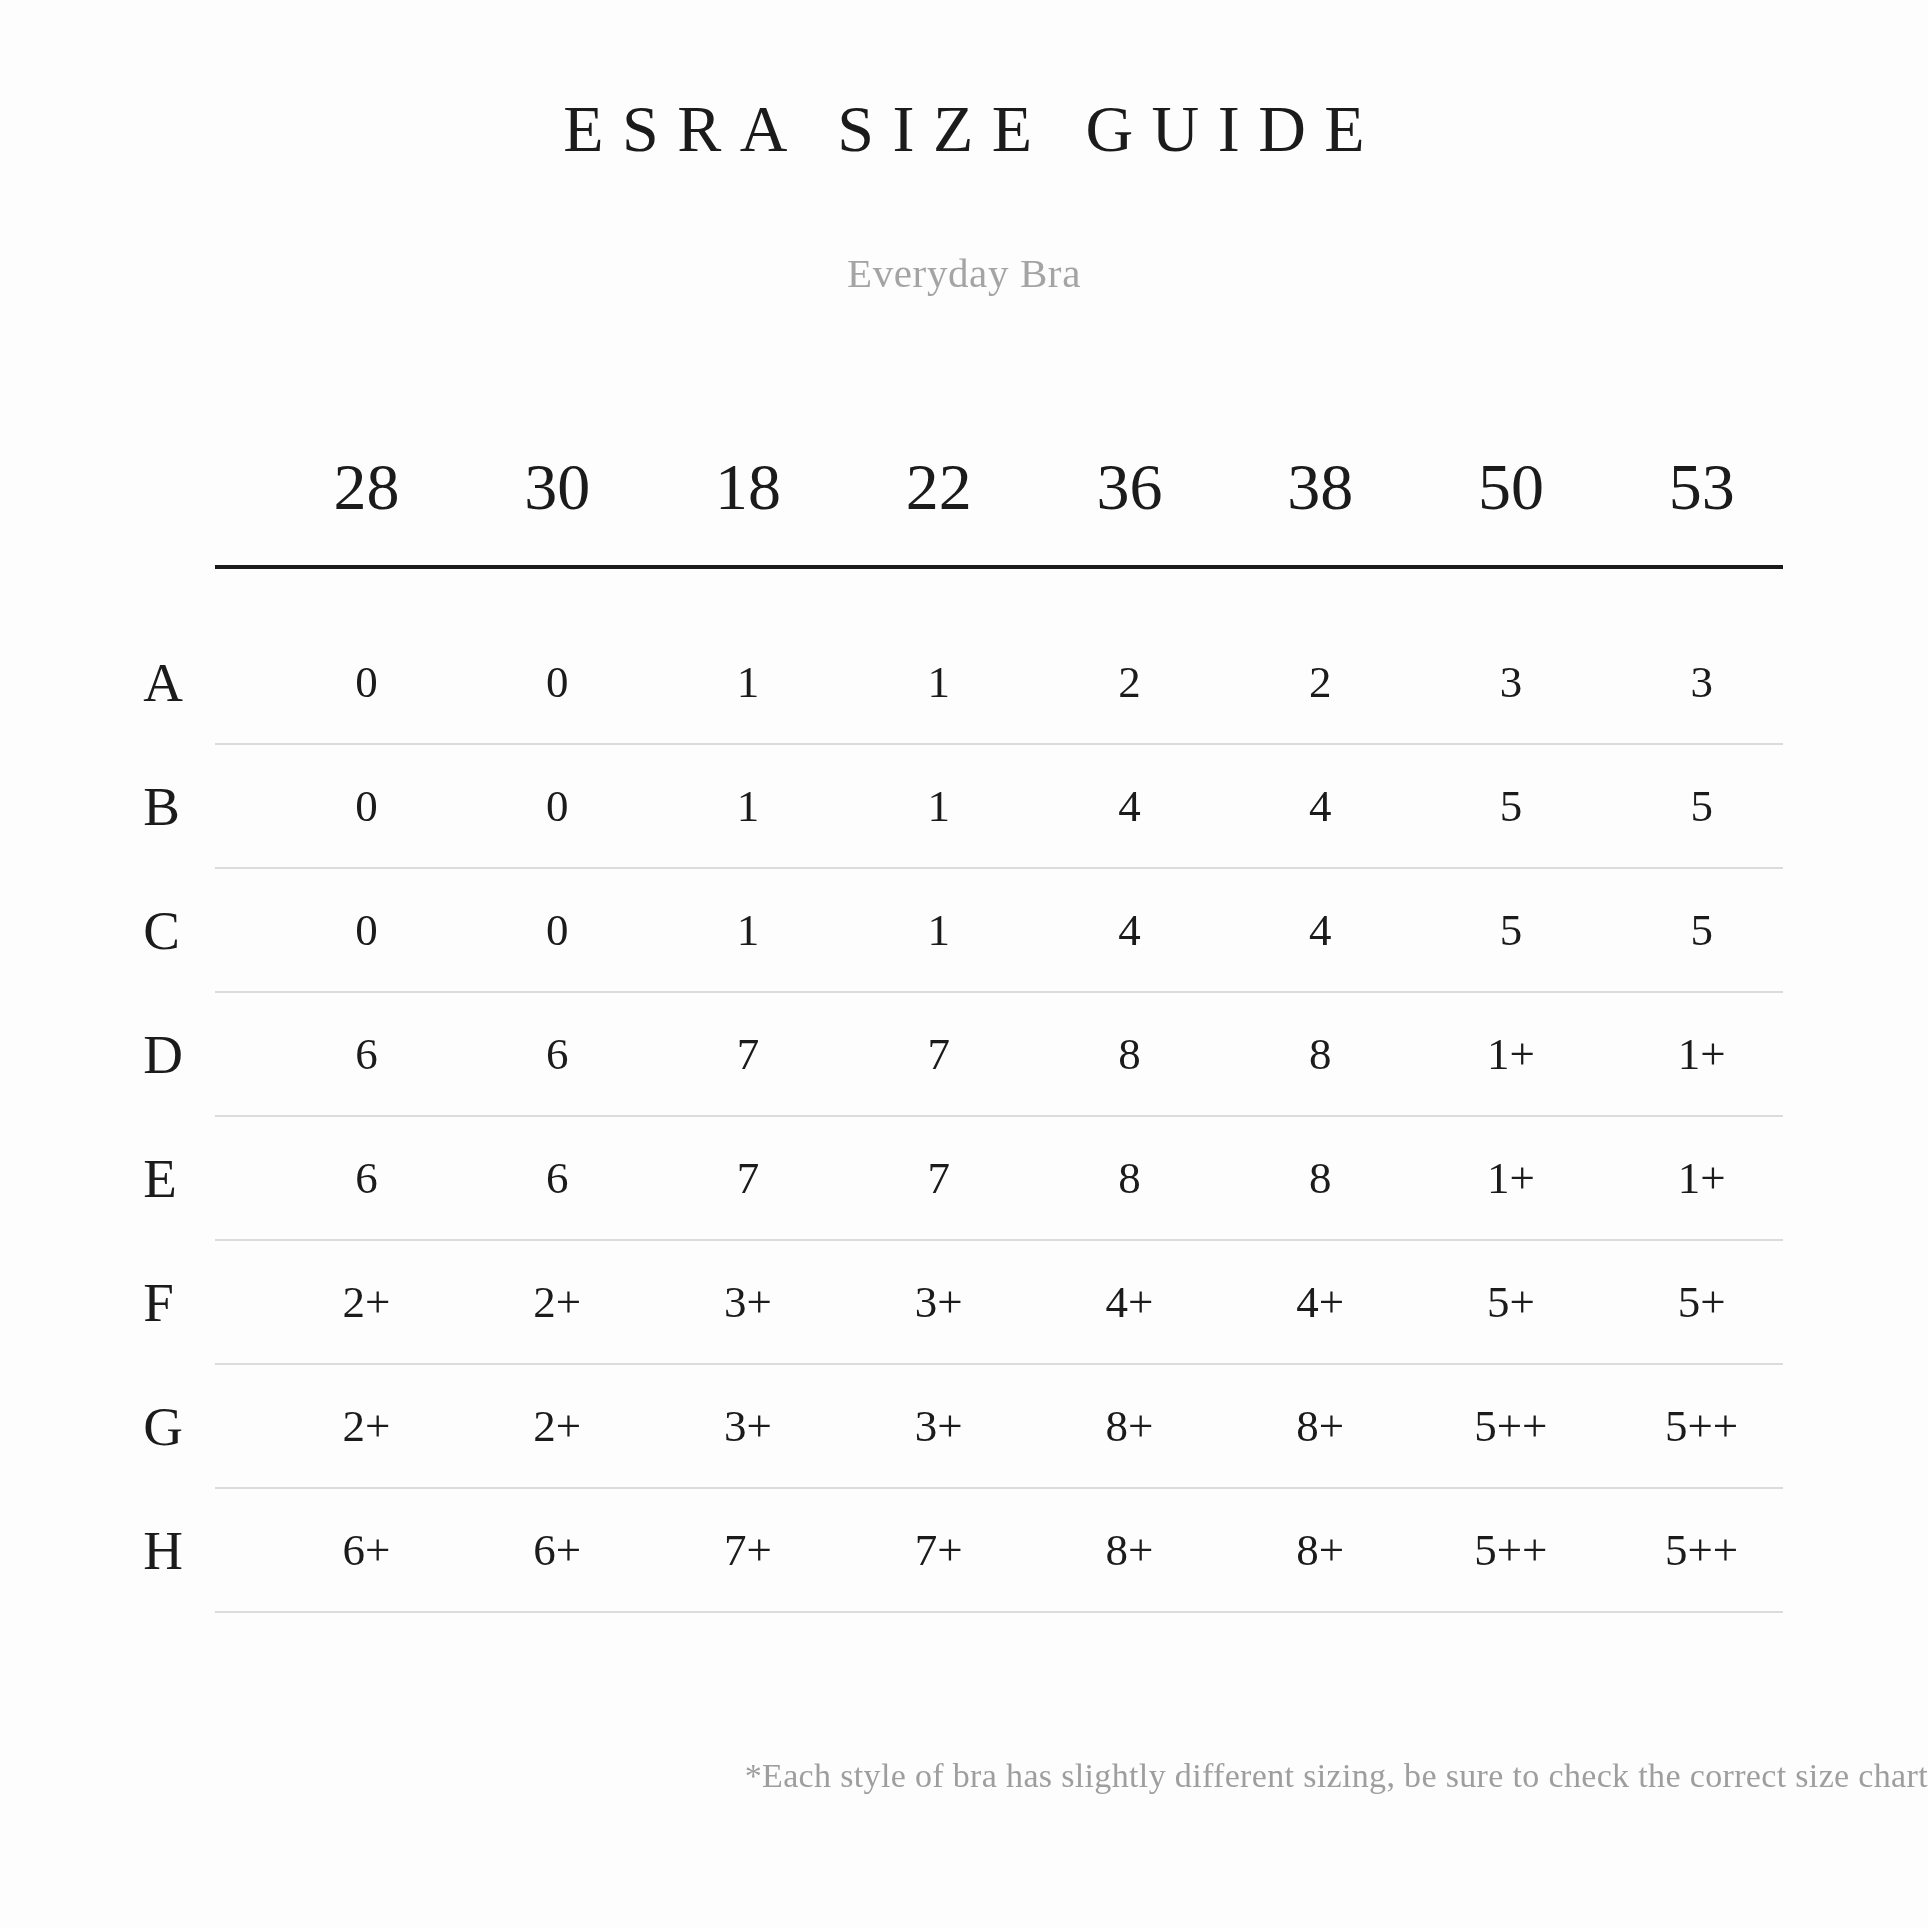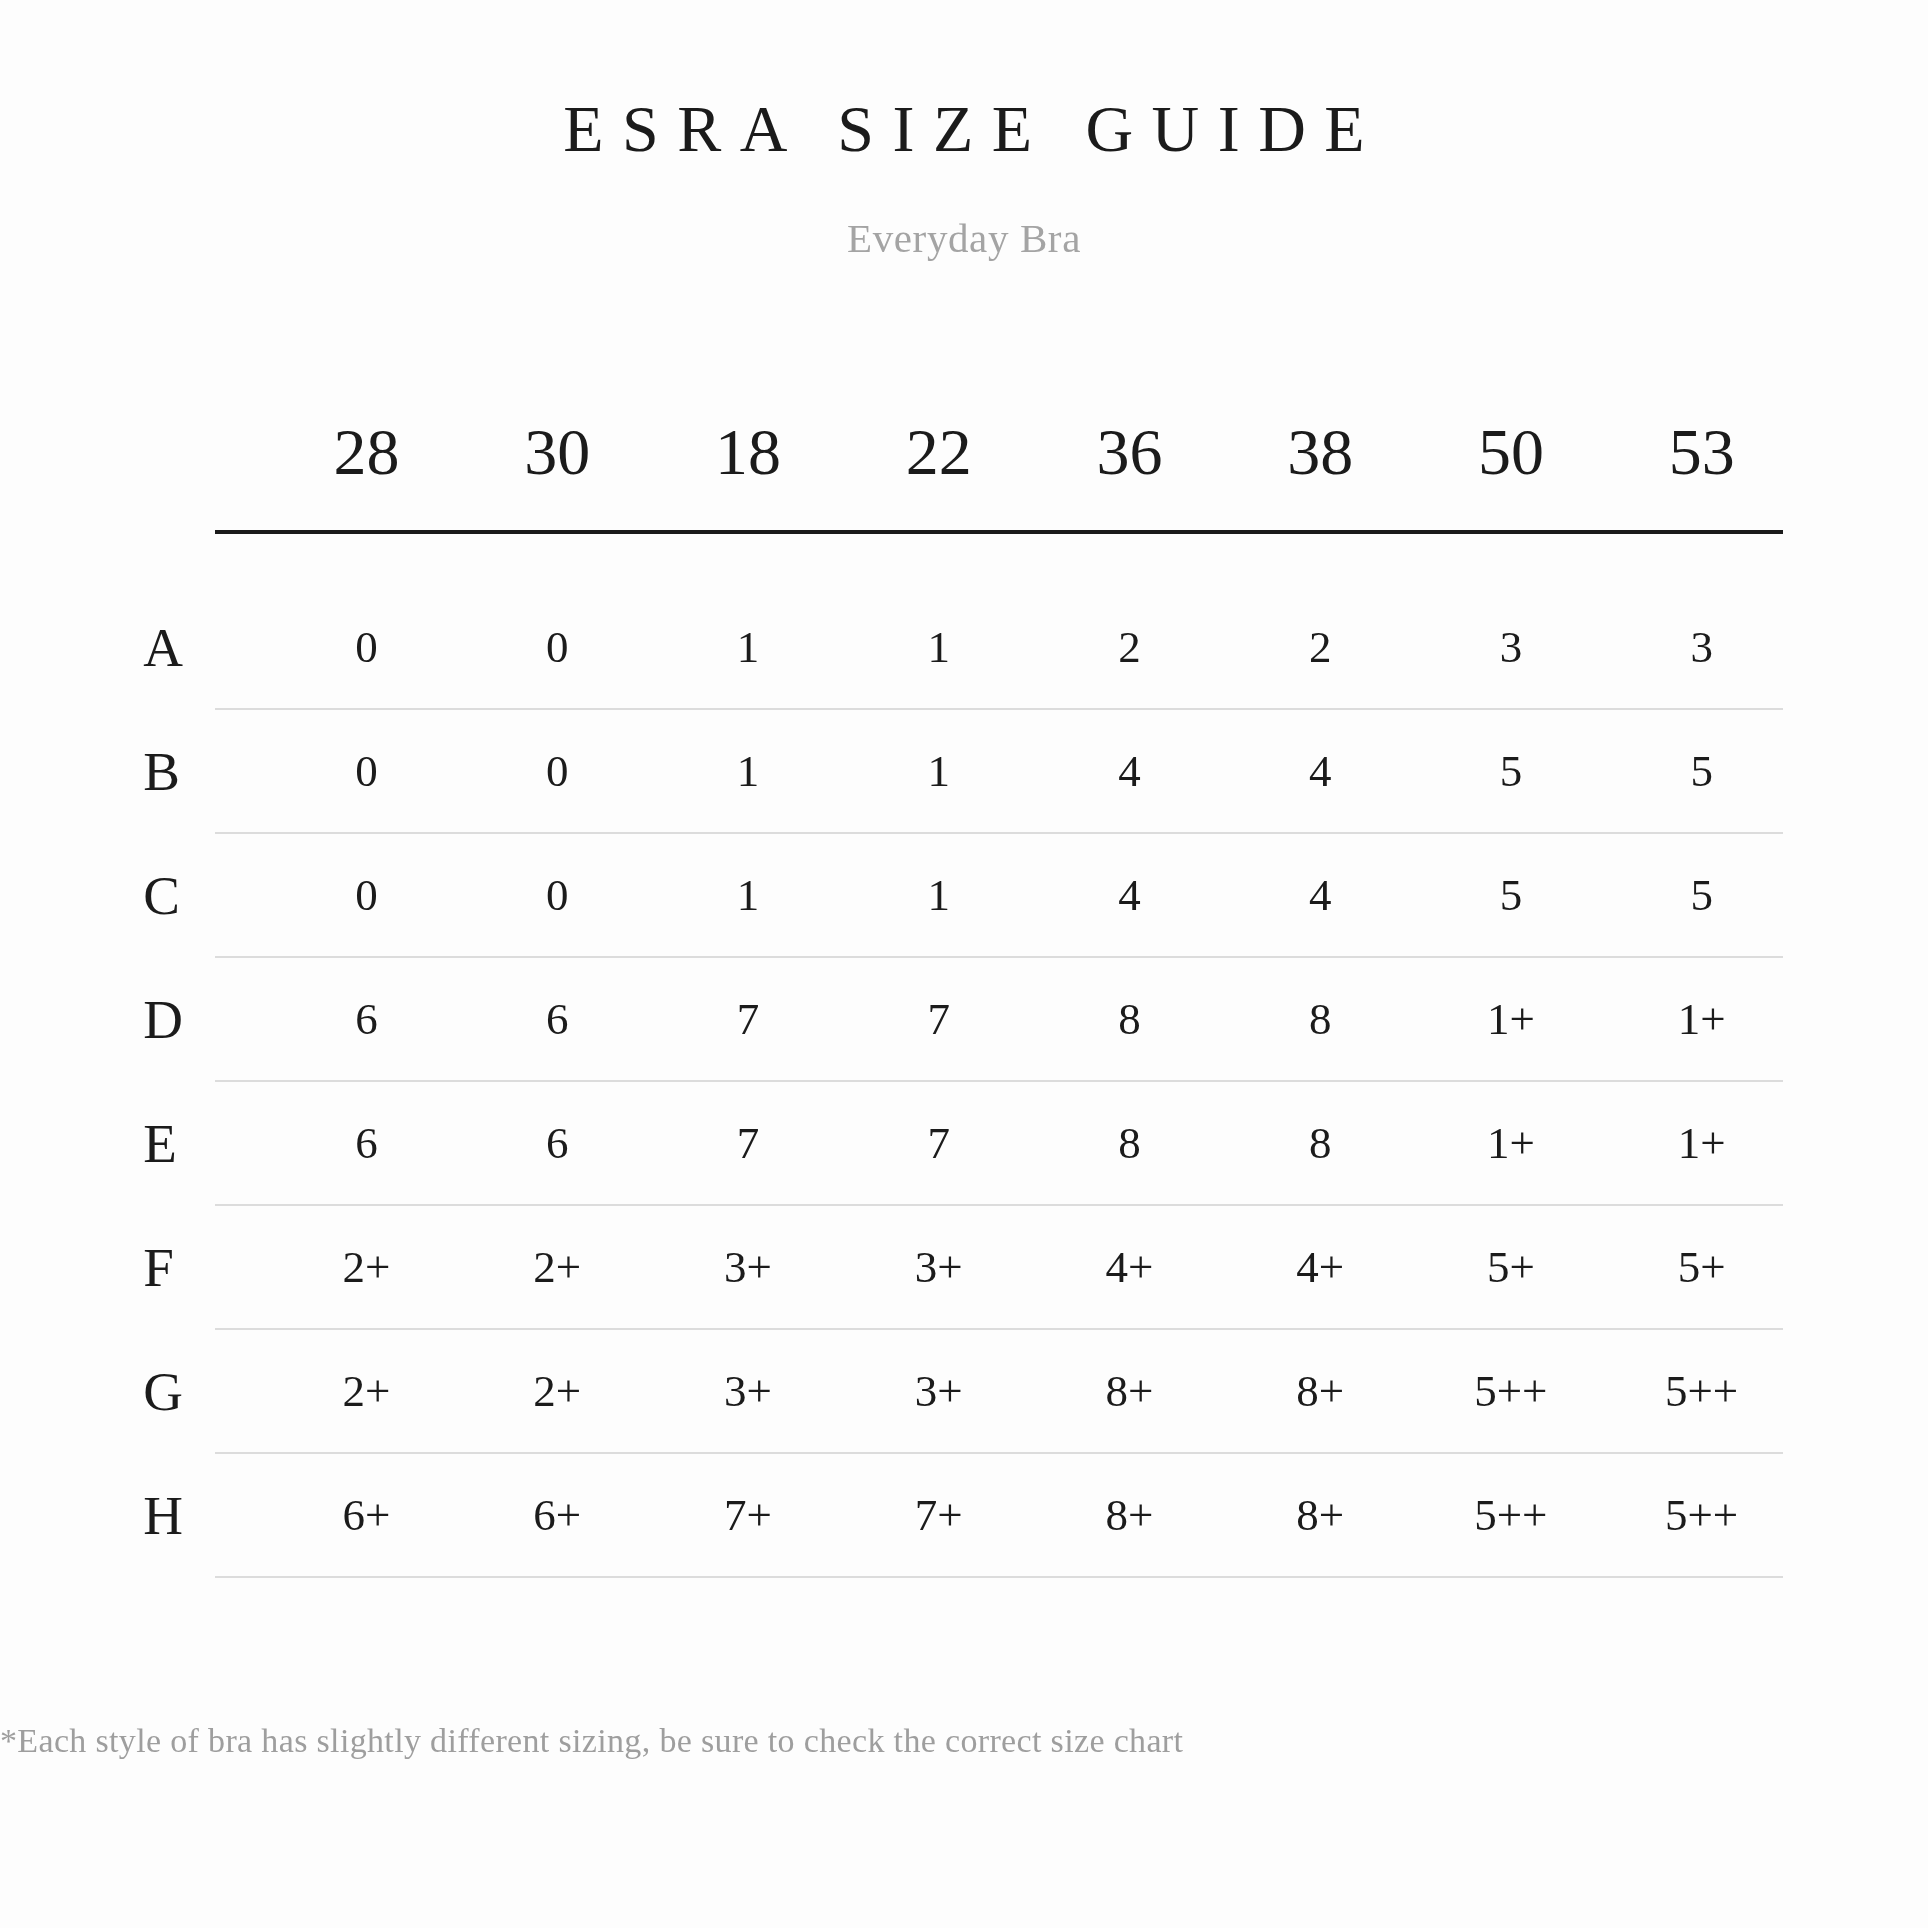--- a/index.html
+++ b/index.html
@@ -18,21 +18,21 @@
     padding-top: 96px;
     text-align: center;
     font-size: 66px;
     line-height: 1;
     letter-spacing: 0.28em;
     text-indent: 0.28em; 
     color: #1b1b1b;
     font-weight: 500;
   }
   .subtitle {
-    margin-top: 56px;
+    margin-top: 91px;
     text-align: center;
     font-size: 41px;
     line-height: 1;
     color: #a4a4a4;
     letter-spacing: 0.015em;
   }
   .table-wrap {
     margin: 0 132px;
     width: 1665px;
   }
@@ -81,21 +81,21 @@
     color: #1b1b1b;
   }
   .cell {
     text-align: center;
     font-size: 45px;
     line-height: 1;
     color: #1b1b1b;
   }
   .footnote {
     margin-top: 146px;
-    text-align: left;
+    text-align: right;
     font-size: 34px;
     line-height: 1;
     color: #9e9e9e;
     letter-spacing: 0.01em;
   }
 </style>
 </head>
 <body>
 
 <div class="title">ESRA SIZE GUIDE</div>

